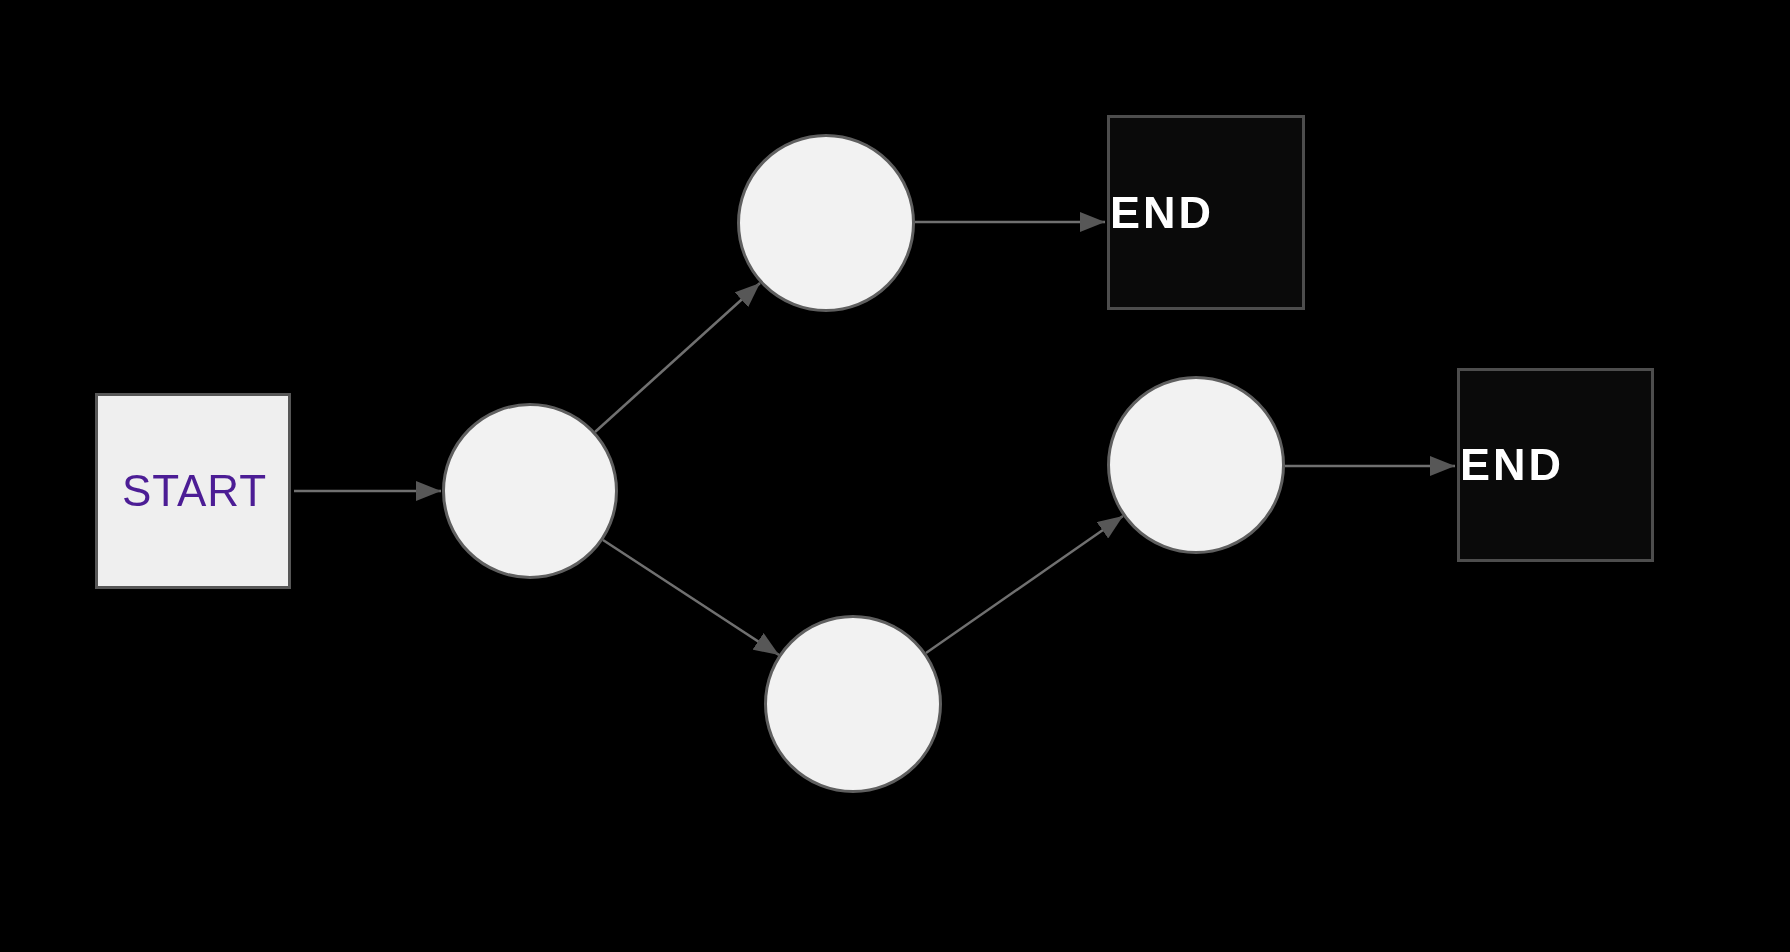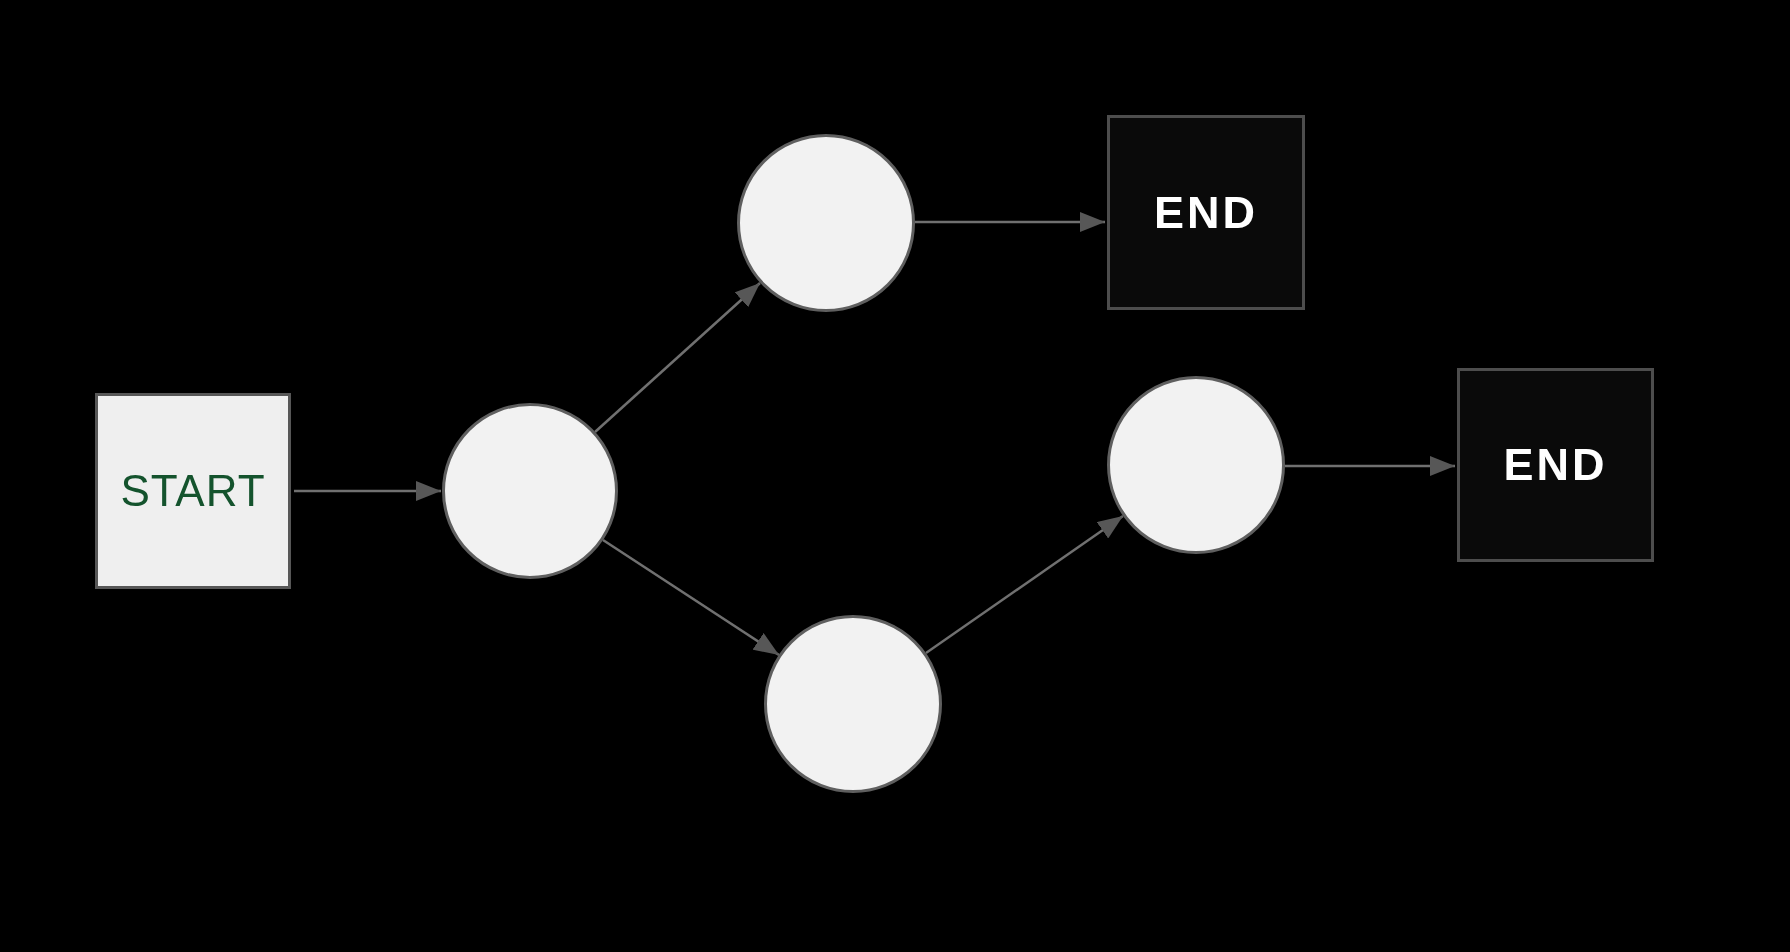--- a/index.html
+++ b/index.html
@@ -19,21 +19,21 @@
     left: 0;
     top: 0;
     width: 100%;
     height: 100%;
   }
   .node {
     position: absolute;
     box-sizing: border-box;
     display: flex;
     align-items: center;
-    justify-content: center;
+    justify-content: flex-start;
     border-style: solid;
     border-width: 3px;
   }
   .node-square {
     border-radius: 0;
   }
   .node-circle {
     border-radius: 50%;
   }
   .node-label-start {
@@ -61,21 +61,21 @@
     <g id="edges-group">
         <line x1="294" y1="491" x2="441" y2="491" stroke="#707070" stroke-width="2.5" marker-end="url(#arrowhead)"></line>
         <line x1="595" y1="432" x2="760" y2="283" stroke="#707070" stroke-width="2.5" marker-end="url(#arrowhead)"></line>
         <line x1="915" y1="222" x2="1105" y2="222" stroke="#707070" stroke-width="2.5" marker-end="url(#arrowhead)"></line>
         <line x1="603" y1="540" x2="779" y2="655" stroke="#707070" stroke-width="2.5" marker-end="url(#arrowhead)"></line>
         <line x1="926" y1="653" x2="1123" y2="516" stroke="#707070" stroke-width="2.5" marker-end="url(#arrowhead)"></line>
         <line x1="1285" y1="466" x2="1455" y2="466" stroke="#707070" stroke-width="2.5" marker-end="url(#arrowhead)"></line>
       </g>
   </svg>
 
-  <div class="node node-square" style="left: 95px; top: 393px; width: 196px; height: 196px; background: rgb(239, 239, 239); border-color: rgb(87, 87, 87); color: #14532d;">
+  <div class="node node-square" style="left: 95px; top: 393px; width: 196px; height: 196px; background: rgb(239, 239, 239); border-color: rgb(87, 87, 87); color: #4c1d95; padding-left: 24px;">
     <span class="node-label-start">START</span>
   </div>
 
   <div class="node node-circle" style="left: 442px; top: 403px; width: 176px; height: 176px; background: rgb(242, 242, 242); border-color: rgb(95, 95, 95); color: rgb(17, 17, 17);">
     <span></span>
   </div>
 
   <div class="node node-circle" style="left: 737px; top: 134px; width: 178px; height: 178px; background: rgb(242, 242, 242); border-color: rgb(95, 95, 95); color: rgb(17, 17, 17);">
     <span></span>
   </div>

